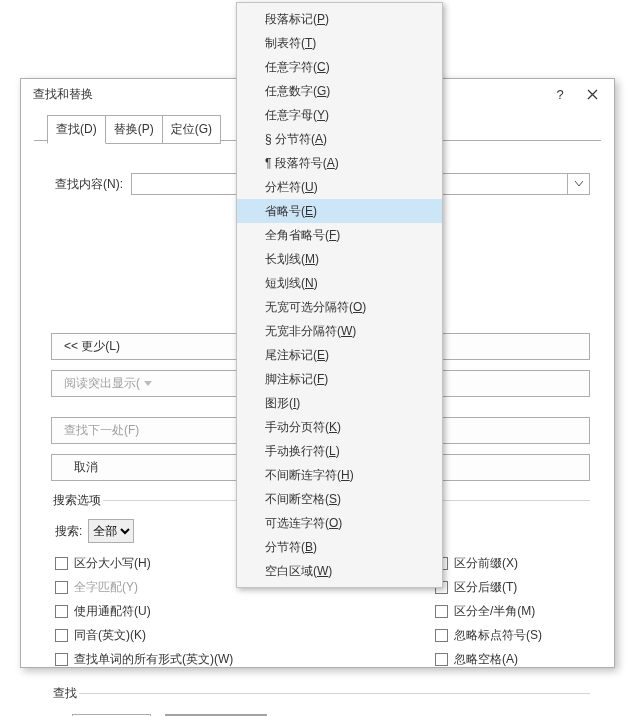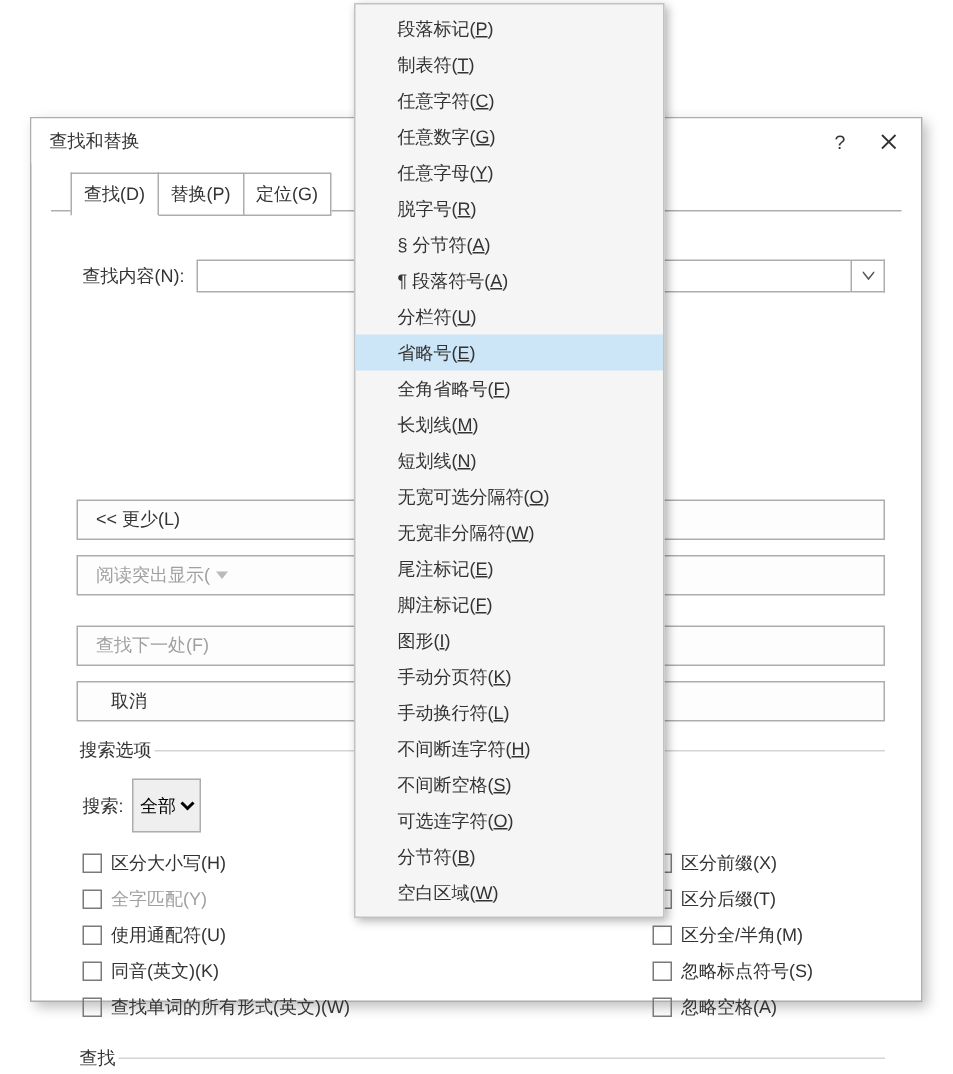--- a/index.html
+++ b/index.html
@@ -22,21 +22,21 @@
   .btn { border: 1px solid #adadad; background: #fdfdfd; padding: 4px 12px; font-size: 12px; display: inline-flex; align-items: center; }
   .btn.disabled { color: #a0a0a0; }
   .btn.primary { border: 5px solid #a3a3a3; padding: 3px 8px; }
   .dd-caret { display:inline-block; margin-left:4px; border-left:4px solid transparent; border-right:4px solid transparent; border-top:5px solid #555; }
   .dd-caret.disabled { border-top-color: #bbb; }
   .fieldset { position: relative; margin-top: 20px; }
   .fieldset .legend { position: absolute; top: -8px; left: -4px; background: #fff; padding: 0 2px; font-size: 12px; }
   .fieldset .line { border-top: 1px solid #d4d4d4; margin-top: -1px; }
   .opts { padding: 18px 0 0 0; }
   .opt-row { display: flex; align-items: center; margin: 0 0 8px 0; font-size: 12px; }
-  .opt-row select { border: 1px solid #adadad; height: 36px; font-size:12px; margin-left: 6px; }
+  .opt-row select { border: 1px solid #adadad; height: 24px; font-size:12px; margin-left: 6px; }
   .cols { display: flex; margin-top: 6px; }
   .col1 { width: 380px; }
   .col2 { flex: 1; }
   .chk { display: flex; align-items: center; margin: 4px 0 7px 0; font-size: 12px; }
   .chk .box { width: 13px; height: 13px; border: 1px solid #7a7a7a; margin-right: 6px; }
   .chk.disabled { color: #a0a0a0; }
   .findsection { position: relative; margin-top: 18px; }
   .findsection .legend { position: absolute; top: -8px; left: -4px; background:#fff; padding:0 2px; font-size:12px; }
   .findsection .line { border-top: 1px solid #d4d4d4; }
   .formatrow { display:flex; gap: 14px; margin-top: 20px; margin-left: 17px; }
@@ -169,21 +169,20 @@
     </div>
   </div>
 </div>
 
 <div class="popup" id="popup">
     <div class="menuitem">段落标记(<u class="hot">P</u>)</div>
     <div class="menuitem">制表符(<u class="hot">T</u>)</div>
     <div class="menuitem">任意字符(<u class="hot">C</u>)</div>
     <div class="menuitem">任意数字(<u class="hot">G</u>)</div>
     <div class="menuitem">任意字母(<u class="hot">Y</u>)</div>
-    <div class="menuitem">脱字号(<u class="hot">R</u>)</div>
     <div class="menuitem">§ 分节符(<u class="hot">A</u>)</div>
     <div class="menuitem">¶ 段落符号(<u class="hot">A</u>)</div>
     <div class="menuitem">分栏符(<u class="hot">U</u>)</div>
     <div class="menuitem hl">省略号(<u class="hot">E</u>)</div>
     <div class="menuitem">全角省略号(<u class="hot">F</u>)</div>
     <div class="menuitem">长划线(<u class="hot">M</u>)</div>
     <div class="menuitem">短划线(<u class="hot">N</u>)</div>
     <div class="menuitem">无宽可选分隔符(<u class="hot">O</u>)</div>
     <div class="menuitem">无宽非分隔符(<u class="hot">W</u>)</div>
     <div class="menuitem">尾注标记(<u class="hot">E</u>)</div>

